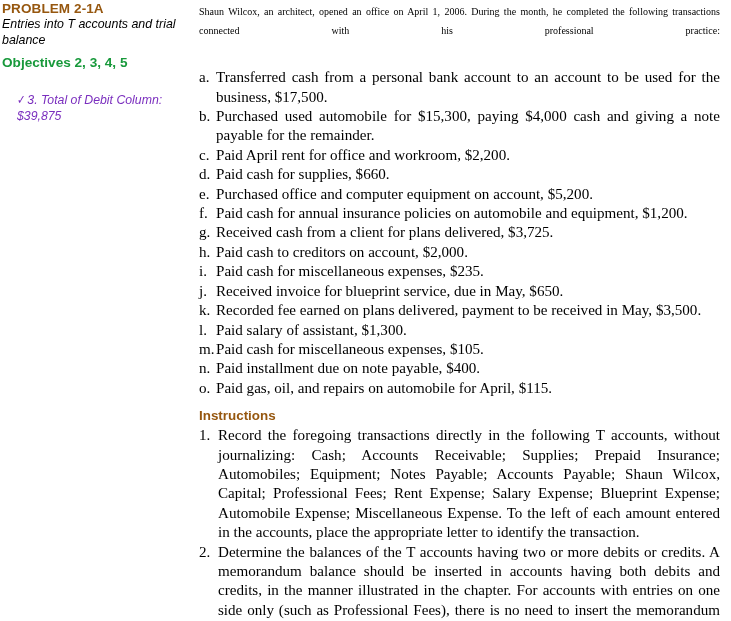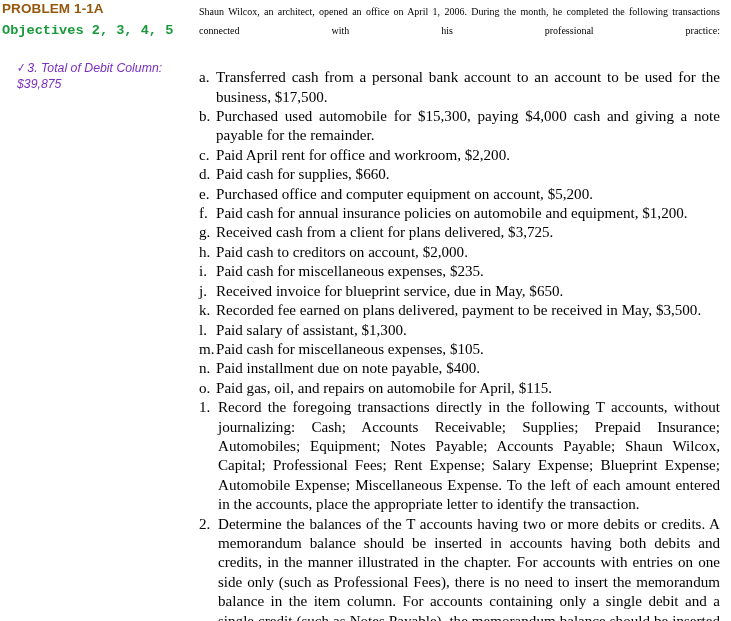--- a/index.html
+++ b/index.html
@@ -36,21 +36,21 @@
   .prob-sub {
     font-family: "Liberation Sans", "DejaVu Sans", sans-serif;
     font-style: italic;
     font-size: 12.4px;
     line-height: 15.5px;
     color: #000000;
     margin: 0;
     padding-top: 1px;
   }
   .objectives {
-    font-family: Liberation Mono, monospace;
+    font-family: Liberation Sans, sans-serif;
     font-weight: bold;
     font-size: 13.6px;
     line-height: 16px;
     color: #18993B;
     margin: 0;
     padding-top: 7px;
   }
   .check-ans {
     font-family: "Liberation Sans", "DejaVu Sans", sans-serif;
     font-style: italic;
@@ -130,21 +130,22 @@
   }
 
   ol.num-list { margin-top: 0px; }
   ol.num-list .li-marker { width: 19px; }
   ol.num-list .li-row { margin-bottom: 0px; }
 </style>
 </head>
 <body>
 
 <div id="margin-col">
-  <p class="prob-title">PROBLEM 1-1A</p>
+  <p class="prob-title">PROBLEM 2-1A</p>
+  <p class="prob-sub">Entries into T accounts and trial balance</p>
   <p class="objectives">Objectives 2, 3, 4, 5</p>
   <p class="check-ans">
     <span class="check-mark">✓</span><span>3. Total of Debit Column: $39,875</span>
   </p>
 </div>
 
 <div id="main-col">
 
   <p class="intro">Shaun Wilcox, an architect, opened an office on April 1, 2006. During the month, he completed the following transactions connected with his professional practice:</p>
 
@@ -204,20 +205,21 @@
       <li class="li-row">
         <span class="li-marker">n.</span>
         <span class="li-body">Paid installment due on note payable, $400.</span>
       </li>
       <li class="li-row">
         <span class="li-marker">o.</span>
         <span class="li-body">Paid gas, oil, and repairs on automobile for April, $115.</span>
       </li>
     </ul>
 
+  <p class="instructions-head">Instructions</p>
 
   <ol class="num-list" id="instructions-list">
       <li class="li-row">
         <span class="li-marker">1.</span>
         <span class="li-body">Record the foregoing transactions directly in the following T accounts, without journalizing: Cash; Accounts Receivable; Supplies; Prepaid Insurance; Automobiles; Equipment; Notes Payable; Accounts Payable; Shaun Wilcox, Capital; Professional Fees; Rent Expense; Salary Expense; Blueprint Expense; Automobile Expense; Miscellaneous Expense. To the left of each amount entered in the accounts, place the appropriate letter to identify the transaction.</span>
       </li>
       <li class="li-row">
         <span class="li-marker">2.</span>
         <span class="li-body">Determine the balances of the T accounts having two or more debits or credits. A memorandum balance should be inserted in accounts having both debits and credits, in the manner illustrated in the chapter. For accounts with entries on one side only (such as Professional Fees), there is no need to insert the memorandum balance in the item column. For accounts containing only a single debit and a single credit (such as Notes Payable), the memorandum balance should be inserted in the appropriate item column. Accounts containing a single entry only (such as Prepaid Insurance) do not need a memorandum balance.</span>
       </li>

